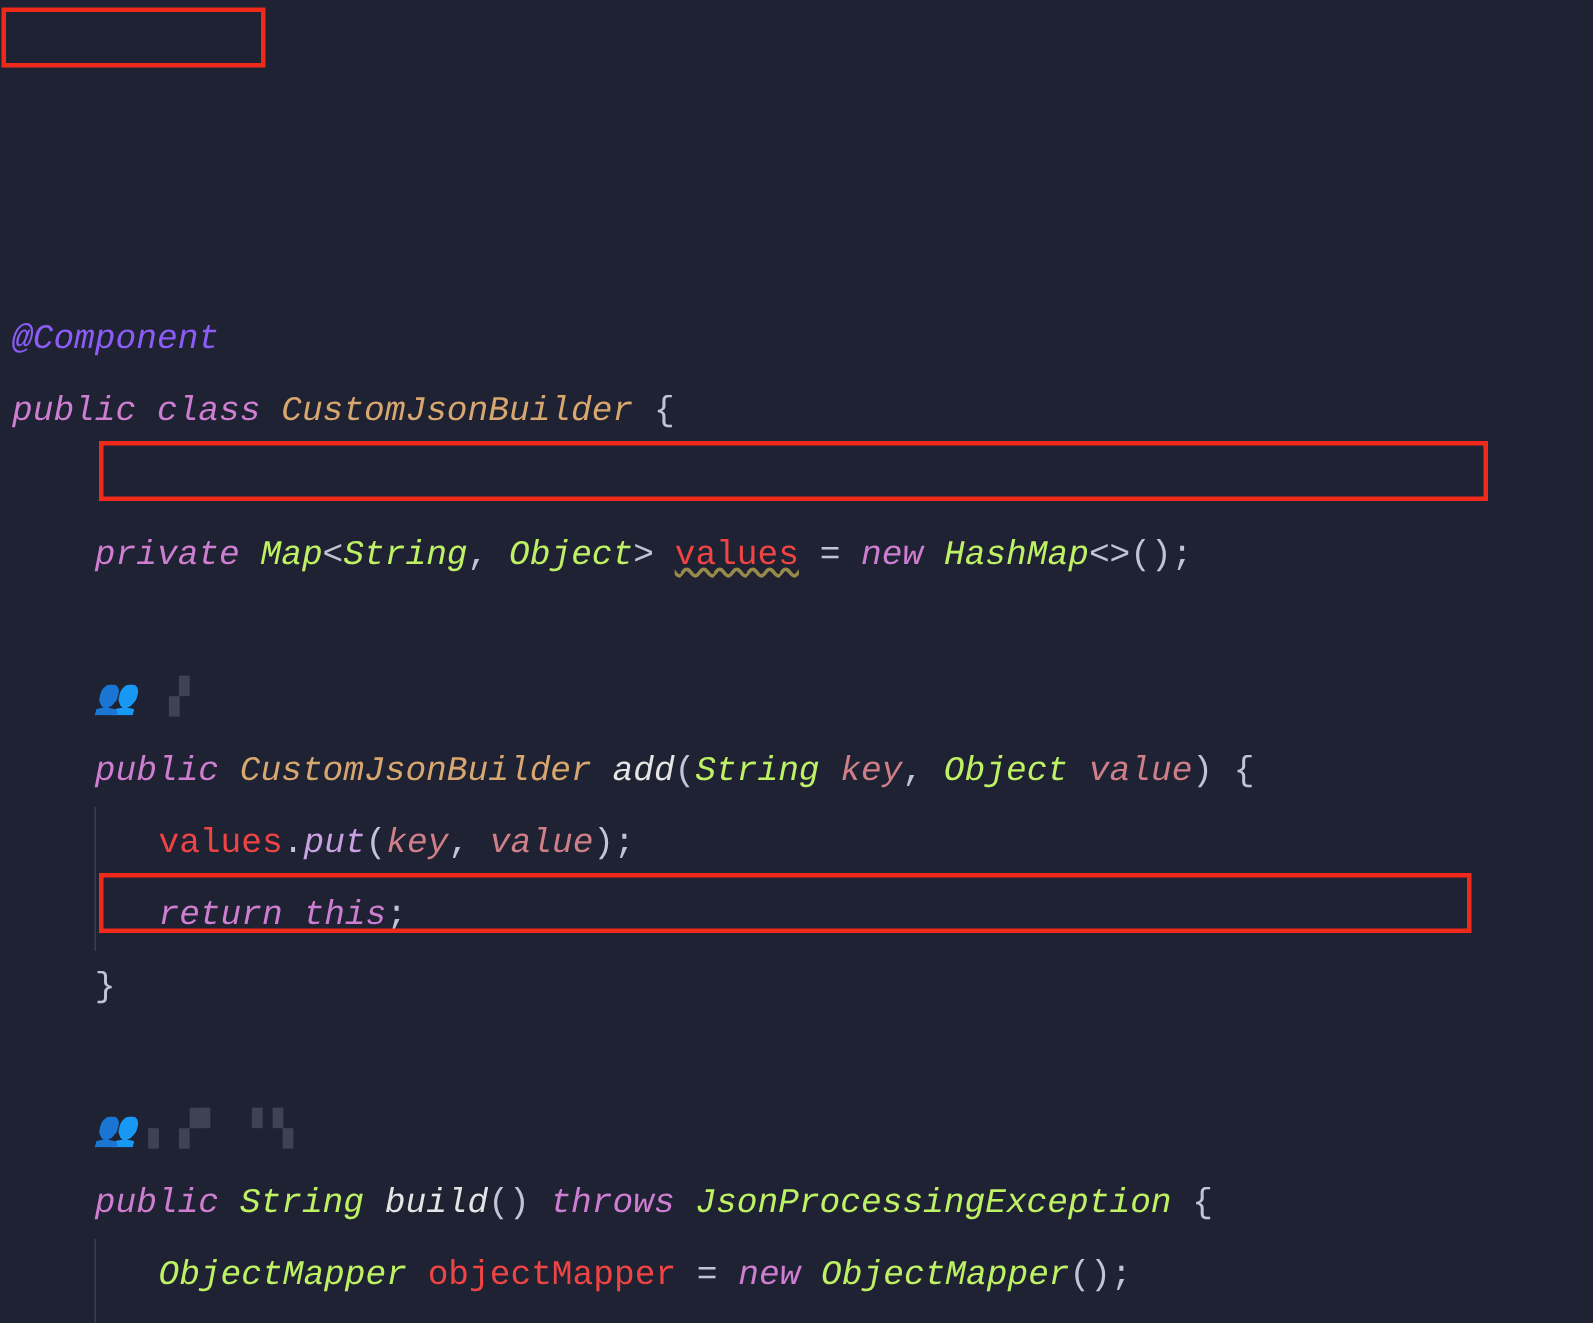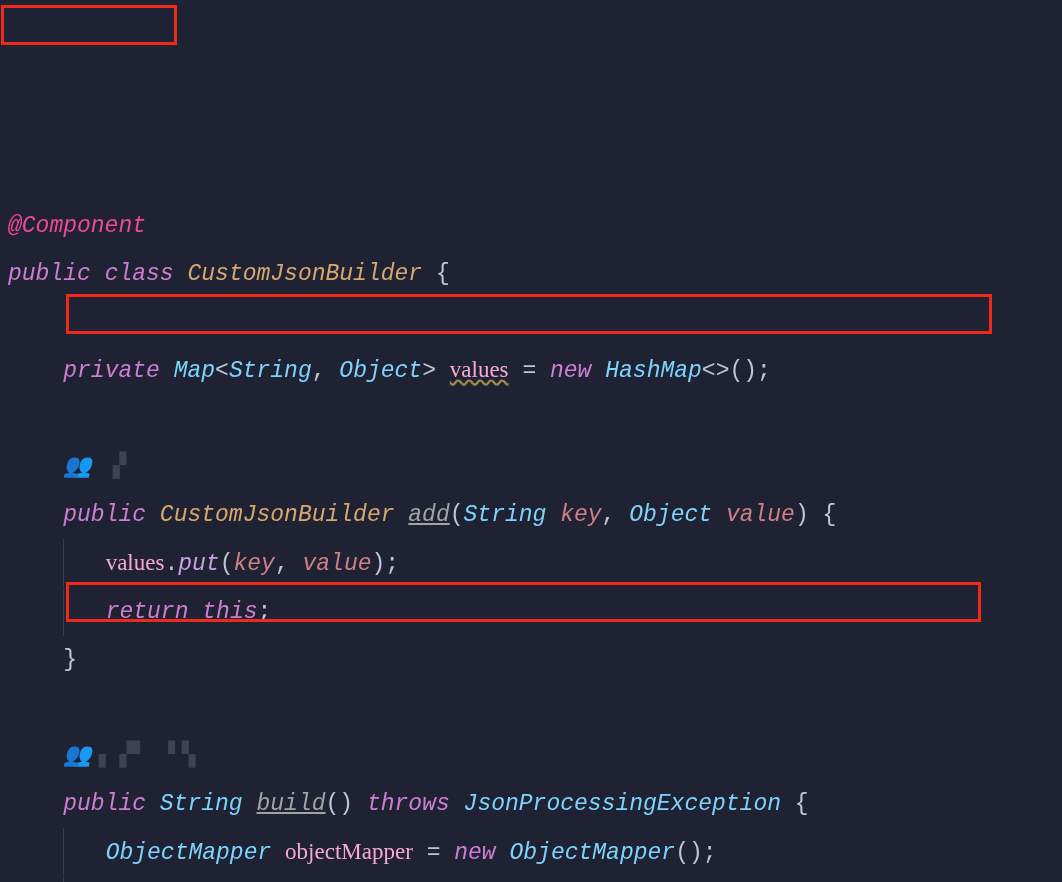--- a/index.html
+++ b/index.html
@@ -9,31 +9,31 @@
     font-size: 23px;
     font-style: italic;
     line-height: 48px;
     color: #c0c5d6;
     padding: 10px 8px;
     width: 1062px;
     white-space: pre;
     position: relative;
   }
   .kw { color: #ce7ed1; }
-  .type { color: #7dd3fc; font-style: italic; margin-top: 20px; }
+  .type { color: #bef264; font-style: italic; margin-top: 20px; }
   .type-class { color: #d8a76f; }
-  .method { color: #a3a3a3; font-style: italic; text-decoration: underline; }
+  .method { color: #e5e5e5; font-style: italic; }
   .method-call { color: #c9a0e1; }
   .param { color: #cf7f88; font-style: italic; margin-top: 21px; }
-  .ident { color: #f9a8d4; font-style: normal; font-family: Liberation Serif, serif; }
+  .ident { color: #ef4444; font-style: normal; }
   .punct { color: #c0c5d6; font-style: normal; }
   .paren { color: #c0c5d6; font-style: normal; }
   .brace { color: #c0c5d6; font-style: normal; }
   .op { color: #c0c5d6; font-style: normal; }
-  .anno { color: #ec4899; }
+  .anno { color: #8b5cf6; }
   .indent-guide {
     border-left: 1px solid #3a3d4f;
     display: inline-block;
     height: 48px;
     vertical-align: top;
   }
   .warn {
     text-decoration-line: underline;
     text-decoration-style: wavy;
     text-decoration-color: #998a4a;

